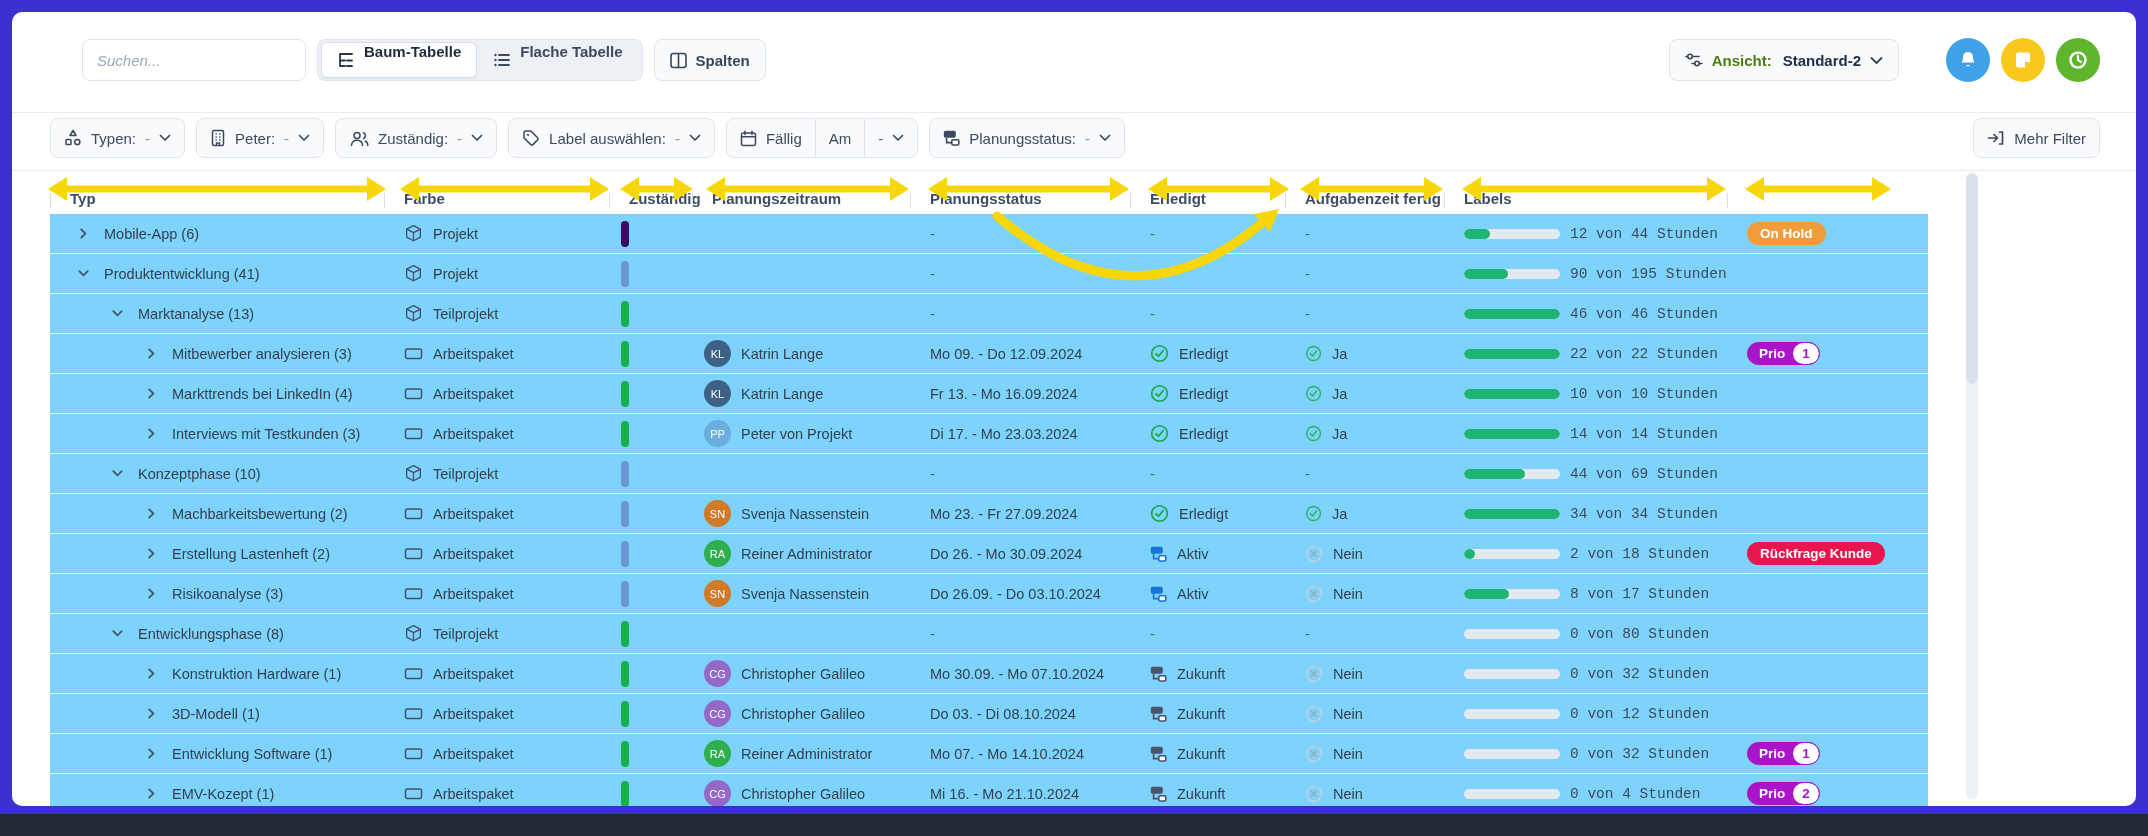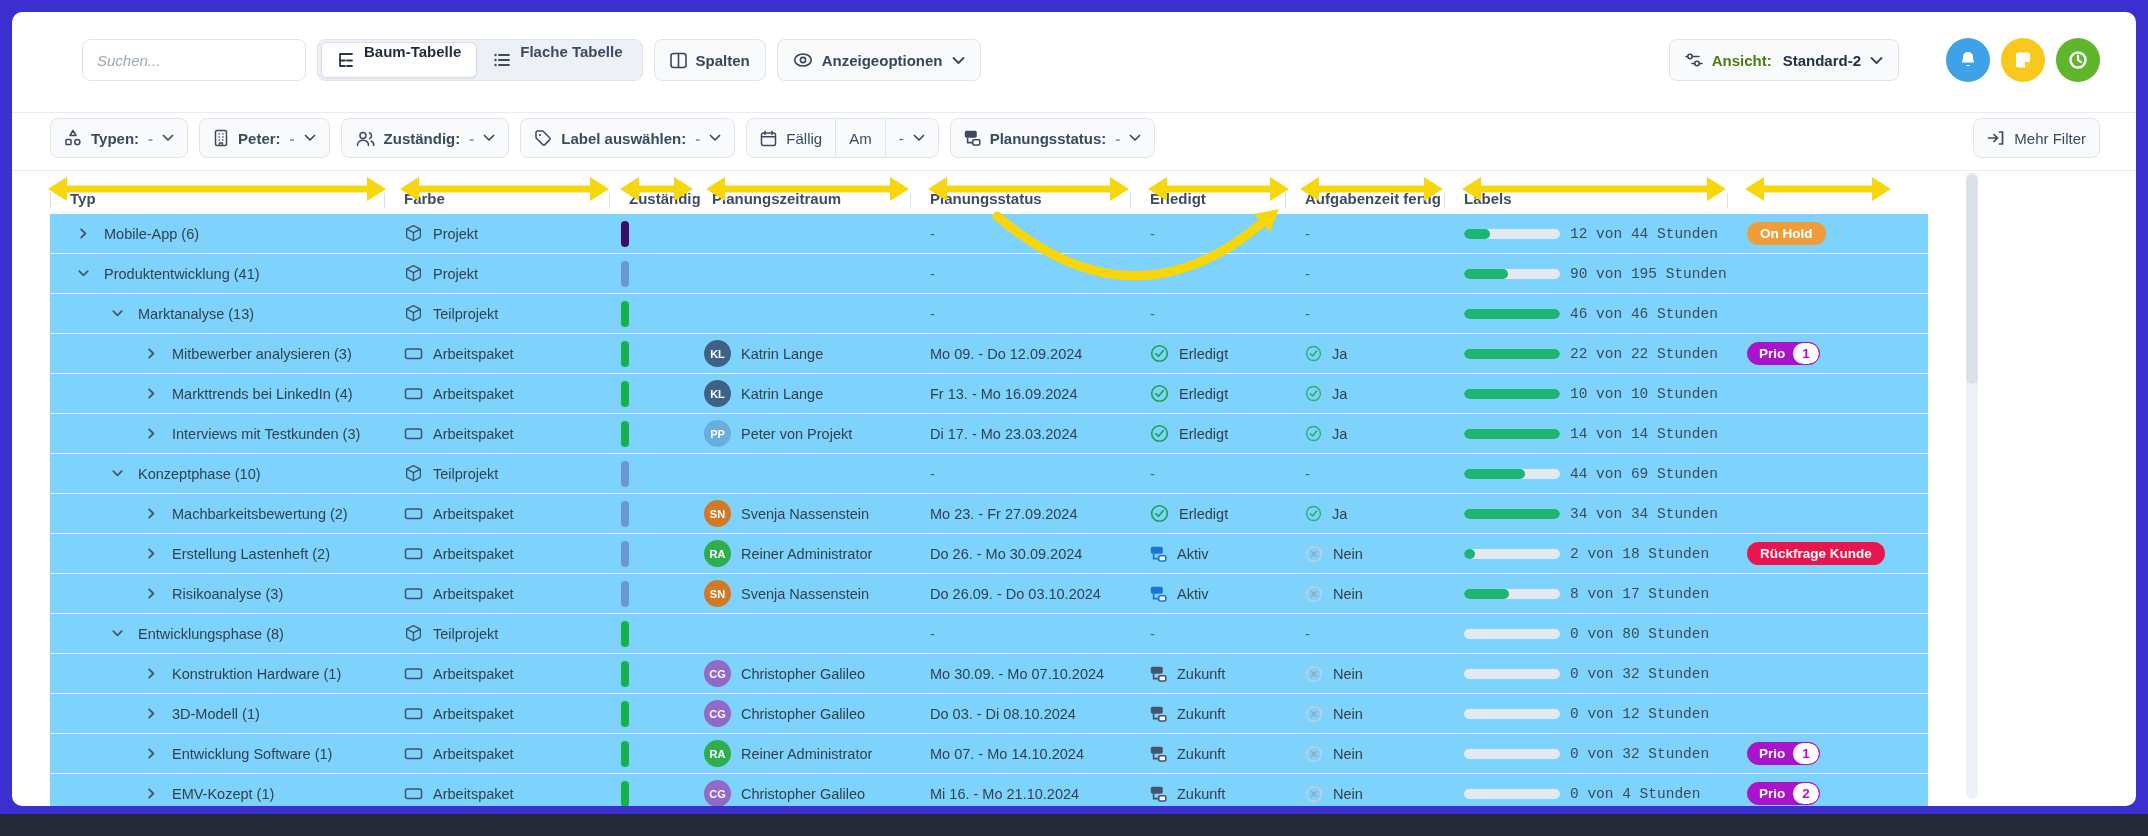--- a/index.html
+++ b/index.html
@@ -26,39 +26,39 @@
   .circle{width:44px;height:44px;border-radius:50%;display:flex;align-items:center;justify-content:center;cursor:pointer;flex:0 0 auto;}
   .circle.blue{background:#3fa2e9;margin-left:36px;}
   .circle.yellow{background:#f8c81c;}
   .circle.green{background:#5fb52b;}
 
   .hr1{position:absolute;left:0;top:100px;width:100%;height:1px;background:#e9edf2;}
   .hr2{position:absolute;left:0;top:158px;width:100%;height:1px;background:#e9edf2;}
 
   
   .filters{position:absolute;left:38px;right:36px;top:106px;height:40px;display:flex;align-items:center;gap:11px;}
-  .fbtn{display:flex;align-items:center;gap:9px;height:40px;box-sizing:border-box;padding:0 13px;border:1px solid #dee4eb;border-radius:8px;background:#f8fafc;color:#3c4a5d;font-size:15px;font-weight:700;cursor:pointer;}
+  .fbtn{display:flex;align-items:center;gap:9px;height:40px;box-sizing:border-box;padding:0 13px;border:1px solid #dee4eb;border-radius:8px;background:#f8fafc;color:#3c4a5d;font-size:15px;font-weight:400;cursor:pointer;}
   .fbtn .dash{color:#8b98a7;}
   .fgroup{display:flex;align-items:stretch;height:40px;box-sizing:border-box;border:1px solid #dee4eb;border-radius:8px;background:#f8fafc;overflow:hidden;}
   .fseg{display:flex;align-items:center;gap:9px;padding:0 13px;font-size:15px;color:#3c4a5d;cursor:pointer;}
   .fseg + .fseg{border-left:1px solid #dee4eb;}
   .mehr{margin-left:auto;font-weight:400;}
 
   
   .thead{position:absolute;left:38px;top:159px;width:1878px;height:43px;display:grid;
     grid-template-columns:334px 225px 83px 218px 220px 155px 159px 283px 165px 36px;align-items:end;}
   .th{position:relative;box-sizing:border-box;padding:0 0 7px 20px;font-size:15px;font-weight:700;color:#3d4c63;white-space:nowrap;}
   .th.sep::before{content:"";position:absolute;left:0;bottom:6px;height:15px;width:1px;background:#d9e0e8;}
   .tbody{position:absolute;left:38px;top:202px;width:1878px;}
   .row{display:grid;grid-template-columns:334px 225px 83px 218px 220px 155px 159px 283px 165px 36px;height:39px;align-items:center;border-bottom:1px solid #ebeff4;font-size:14.5px;color:#33404f;background:#7dd3fc;text-align:center;}
   .c{box-sizing:border-box;padding-left:20px;display:flex;align-items:center;gap:10px;overflow:hidden;white-space:nowrap;}
   .chev{width:16px;height:16px;display:flex;align-items:center;justify-content:center;cursor:pointer;flex:0 0 auto;}
   .rname{margin-left:3px;}
   .cpill{width:8px;height:26px;border-radius:4px;display:inline-block;margin-left:-8px;}
-  .avatar{width:27px;height:27px;border-radius:50%;display:flex;align-items:center;justify-content:center;color:#fff;font-size:11px;font-weight:700;flex:0 0 auto;margin-left:-8px;}
+  .avatar{width:27px;height:27px;border-radius:50%;display:flex;align-items:center;justify-content:center;color:#fff;font-size:11px;font-weight:400;flex:0 0 auto;margin-left:-8px;}
   .dash{color:#55606e;}
   .ptrack{width:96px;height:10px;border-radius:5px;background:#e4e9f0;overflow:hidden;flex:0 0 auto;}
   .pfill{display:block;height:100%;border-radius:5px;background:#1cb574;}
   .hours{color:#3d4a5c;font-family:Liberation Mono, monospace;}
   .pill{display:inline-flex;align-items:center;padding:3px 13px;border-radius:999px;color:#fff;font-size:13.5px;font-weight:700;line-height:17px;}
   .prio{display:inline-flex;align-items:stretch;border-radius:999px;overflow:hidden;border:1.5px solid #a913c9;background:#a913c9;font-size:13.5px;font-weight:600;line-height:17px;}
   .prio .pl{color:#fff;padding:2px 8px 2px 11px;}
   .prio .pn{background:#fff;color:#a913c9;padding:2px 9px;border-radius:999px;}
 
   .vscroll{position:absolute;left:1954px;top:160px;width:12px;height:627px;background:#eef1f6;border-radius:6px;}
@@ -96,34 +96,20 @@
       </div>
     </div>
     <div class="tbtn">
       <span class="ic">
         <svg width="17" height="17" viewBox="0 0 17 17">
             <rect x="1" y="1.5" width="15" height="14" rx="2.5" fill="none" stroke="#37465a" stroke-width="1.6"></rect>
             <path d="M8.5 1.5 V15.5" stroke="#37465a" stroke-width="1.6"></path>
           </svg>
       </span>
       <span>Spalten</span>
-    </div>
-    <div class="tbtn">
-      <span class="ic">
-        <svg width="20" height="16" viewBox="0 0 20 16">
-            <ellipse cx="10" cy="8" rx="8.3" ry="6" fill="none" stroke="#37465a" stroke-width="1.6"></ellipse>
-            <circle cx="10" cy="8" r="2.6" fill="none" stroke="#37465a" stroke-width="1.6"></circle>
-          </svg>
-      </span>
-      <span>Anzeigeoptionen</span>
-      <span class="ic">
-        <svg width="13" height="9" viewBox="0 0 13 9">
-            <path d="M1.5 2 L6.5 7 L11.5 2" fill="none" stroke="#37465a" stroke-width="1.8" stroke-linecap="round" stroke-linejoin="round"></path>
-          </svg>
-      </span>
     </div>
     <div class="spacer"></div>
     <div class="tbtn ansicht">
       <span class="ic">
         <svg width="18" height="16" viewBox="0 0 18 16">
             <path d="M1 4.5 H14 M7 11.5 H17" stroke="#37465a" stroke-width="1.6" stroke-linecap="round"></path>
             <circle cx="5" cy="4.5" r="2.2" fill="#fff" stroke="#37465a" stroke-width="1.6"></circle>
             <circle cx="12" cy="11.5" r="2.2" fill="#fff" stroke="#37465a" stroke-width="1.6"></circle>
           </svg>
       </span>

